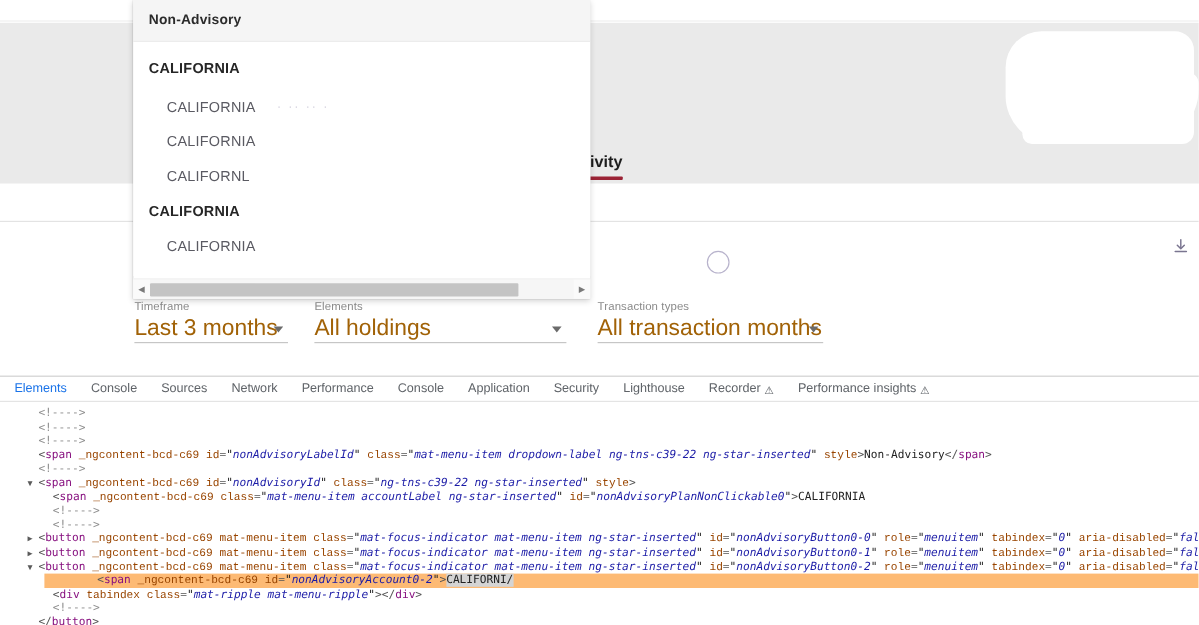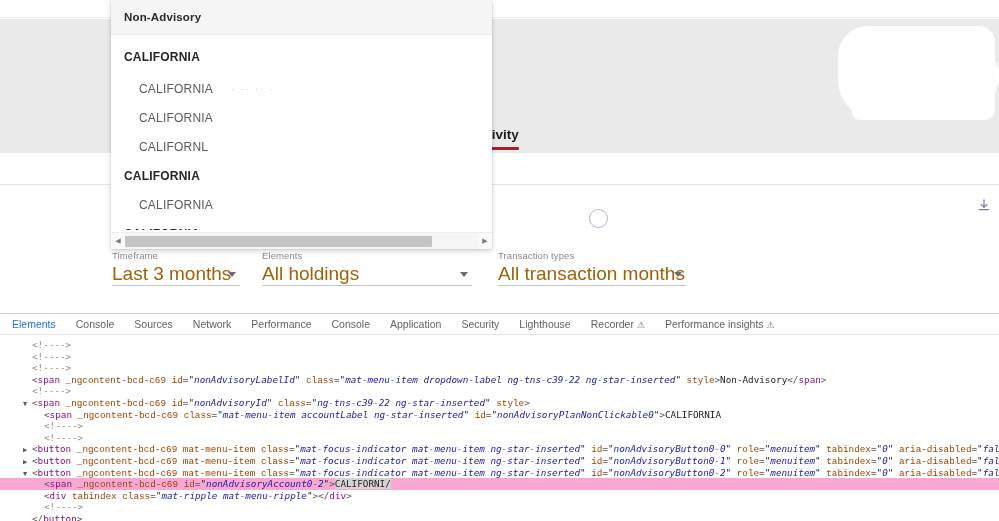--- a/index.html
+++ b/index.html
@@ -291,21 +291,21 @@
     padding: 4px 0 0 0;
     font-family: "DejaVu Sans Mono", "Liberation Mono", monospace;
     font-size: 9.3px;
     line-height: 11.6px;
     color: #222222;
     white-space: nowrap;
     overflow: hidden;
     height: 186px;
   }
   .cl { display: block; height: 11.6px; white-space: nowrap; }
-  .cl.sel { background: #f9a8d4; }
+  .cl.sel { background: #fdba74; margin-left: 37px; }
   .ind1 { padding-left: 32px; }
   .ind2 { padding-left: 44px; }
   .arrow {
     display: inline-block;
     width: 9px;
     margin-left: -9px;
     color: #5a5a5a;
     font-size: 7px;
   }
   .tagp  { color: #881280; }   

